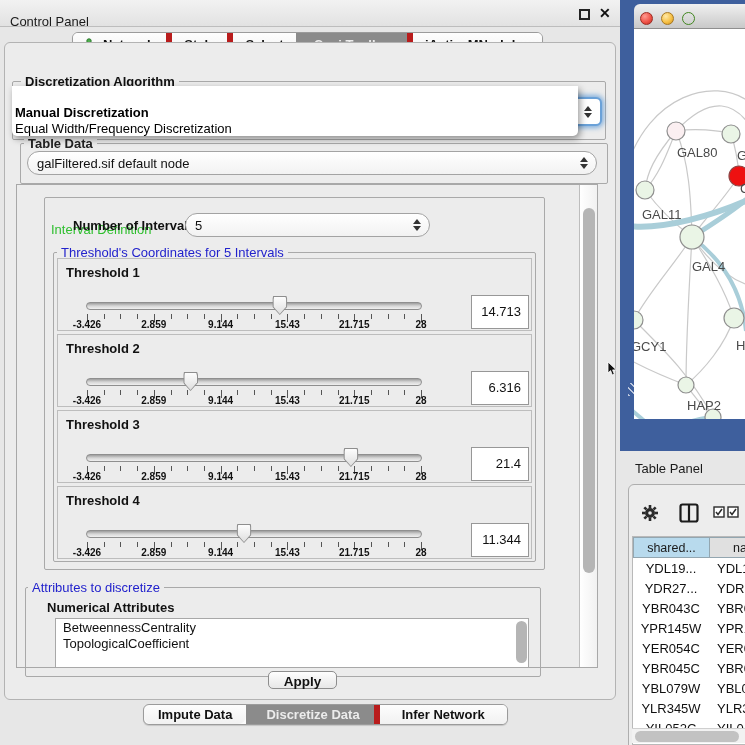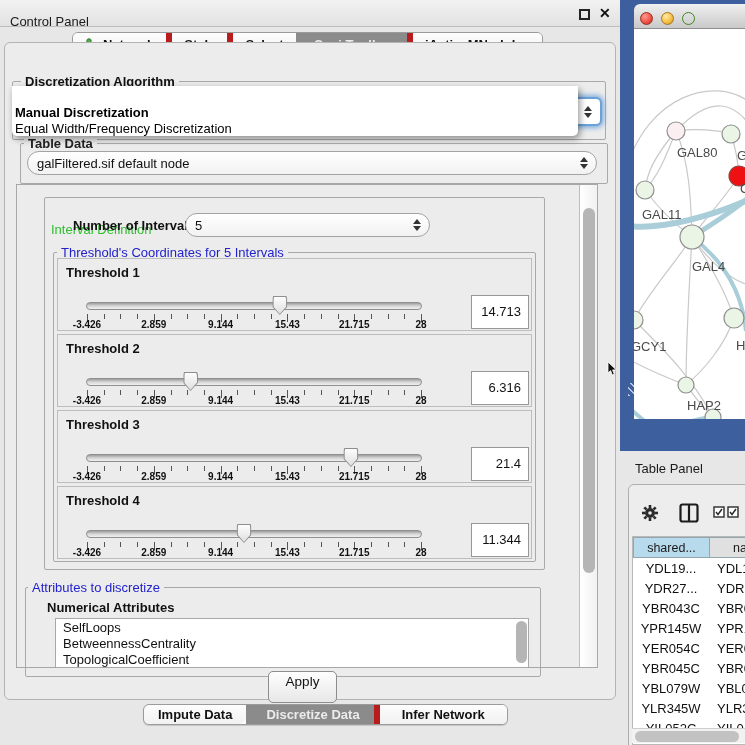--- a/index.html
+++ b/index.html
@@ -299,27 +299,26 @@
       </div>
       <div class="thr-value">11.344</div>
     </div>
   </div>
 
 <div class="group" style="left:25px; top:587px; width:516px; height:90px;">
   <span class="group-title gt-blue" style="left:2px;">Attributes to discretize</span>
 </div>
 <div class="t" style="left:47px; top:600px; font-size:13px; font-weight:bold; color:#111;">Numerical Attributes</div>
 <div class="abs" id="attr-list">
-    <div class="list-item">SelfLoops</div>
     <div class="list-item">BetweennessCentrality</div>
     <div class="list-item">TopologicalCoefficient</div>
   </div>
 <div class="sb-thumb" style="left:516px; top:621px; width:11px; height:42px;"></div>
 
-<div class="push-btn" style="left:268px; top:671px; width:69px; height:32px; line-height:20px;">Apply</div>
+<div class="push-btn" style="left:268px; top:671px; width:69px; height:18px; line-height:20px;font-weight:bold;">Apply</div>
 
 <div class="tabgroup" style="left:143px; top:704px; height:21px;">
   <div class="tab" style="padding:0 14px;border-radius:8px;">
       <span>Impute Data</span>
     </div>
   <div class="tab sel" style="padding:0 14px;">
       <span>Discretize Data</span>
     </div>
   <div class="tab" style="padding:0 22px;">
       <span>Infer Network</span>

